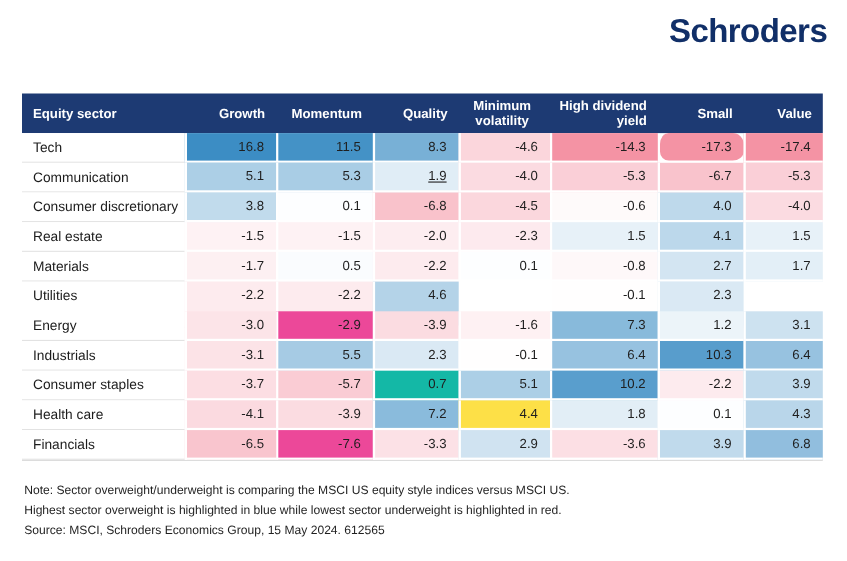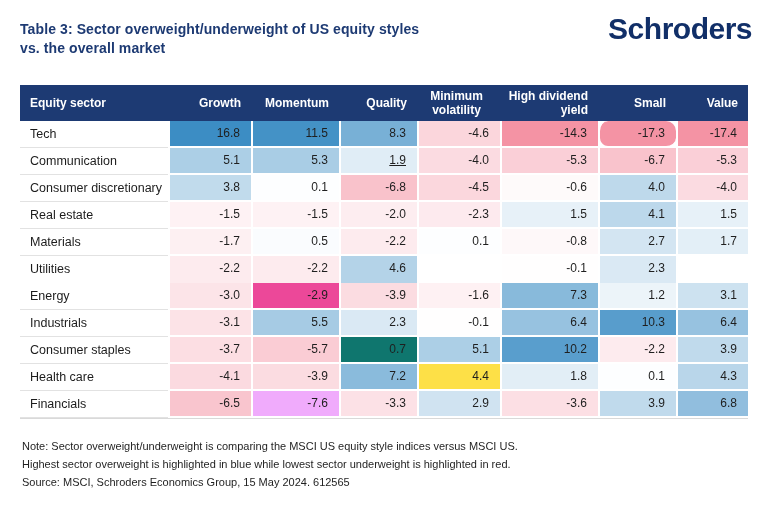--- a/index.html
+++ b/index.html
@@ -115,24 +115,20 @@
     font-size: 11px;
     color: #1f1f1f;
     line-height: 18px;
   }
 </style>
 </head>
 <body>
 
 <div class="page">
 
-  <div class="title-block">
-    <div class="title-line">Table 3: Sector overweight/underweight of US equity styles</div>
-    <div class="title-line">vs. the overall market</div>
-  </div>
 
   <div class="logo">Schroders</div>
 
   <div class="table-wrap">
     <div class="thead">
         <div class="h-cell label-h">Equity sector</div>
         <div class="h-cell">Growth</div>
         <div class="h-cell">Momentum</div>
         <div class="h-cell">Quality</div>
         <div class="h-cell">Minimum volatility</div>
@@ -217,40 +213,40 @@
           <div class="cell" style="background: rgb(218, 233, 244);">2.3</div>
           <div class="cell" style="background: rgb(255, 254, 254);">-0.1</div>
           <div class="cell" style="background: rgb(151, 194, 224);">6.4</div>
           <div class="cell" style="background: rgb(88, 157, 204);">10.3</div>
           <div class="cell" style="background: rgb(151, 194, 224);">6.4</div>
         </div>
         <div class="trow">
           <div class="cell sector">Consumer staples</div>
           <div class="cell" style="background: rgb(252, 222, 227);">-3.7</div>
           <div class="cell" style="background: rgb(250, 204, 212);">-5.7</div>
-          <div class="cell" style="background: #0f766e;">0.7</div>
+          <div class="cell" style="background: #14b8a6;">0.7</div>
           <div class="cell" style="background: rgb(172, 207, 230);">5.1</div>
           <div class="cell" style="background: rgb(89, 158, 205);">10.2</div>
           <div class="cell" style="background: rgb(253, 235, 238);">-2.2</div>
           <div class="cell" style="background: rgb(192, 218, 236);">3.9</div>
         </div>
         <div class="trow">
           <div class="cell sector">Health care</div>
           <div class="cell" style="background: rgb(251, 218, 224);">-4.1</div>
           <div class="cell" style="background: rgb(251, 220, 225);">-3.9</div>
           <div class="cell" style="background: rgb(138, 187, 220);">7.2</div>
           <div class="cell" style="background: #fde047;">4.4</div>
           <div class="cell" style="background: rgb(226, 238, 246);">1.8</div>
           <div class="cell" style="background: rgb(253, 254, 255);">0.1</div>
           <div class="cell" style="background: rgb(185, 214, 234);">4.3</div>
         </div>
         <div class="trow">
           <div class="cell sector">Financials</div>
           <div class="cell" style="background: rgb(249, 197, 206);">-6.5</div>
-          <div class="cell" style="background: #f0abfc;">-7.6</div>
+          <div class="cell" style="background: #ec4899;">-7.6</div>
           <div class="cell" style="background: rgb(252, 225, 230);">-3.3</div>
           <div class="cell" style="background: rgb(208, 227, 241);">2.9</div>
           <div class="cell" style="background: rgb(252, 223, 228);">-3.6</div>
           <div class="cell" style="background: rgb(192, 218, 236);">3.9</div>
           <div class="cell" style="background: rgb(145, 190, 222);">6.8</div>
         </div>
       </div>
   </div>
 
   <div class="notes">

